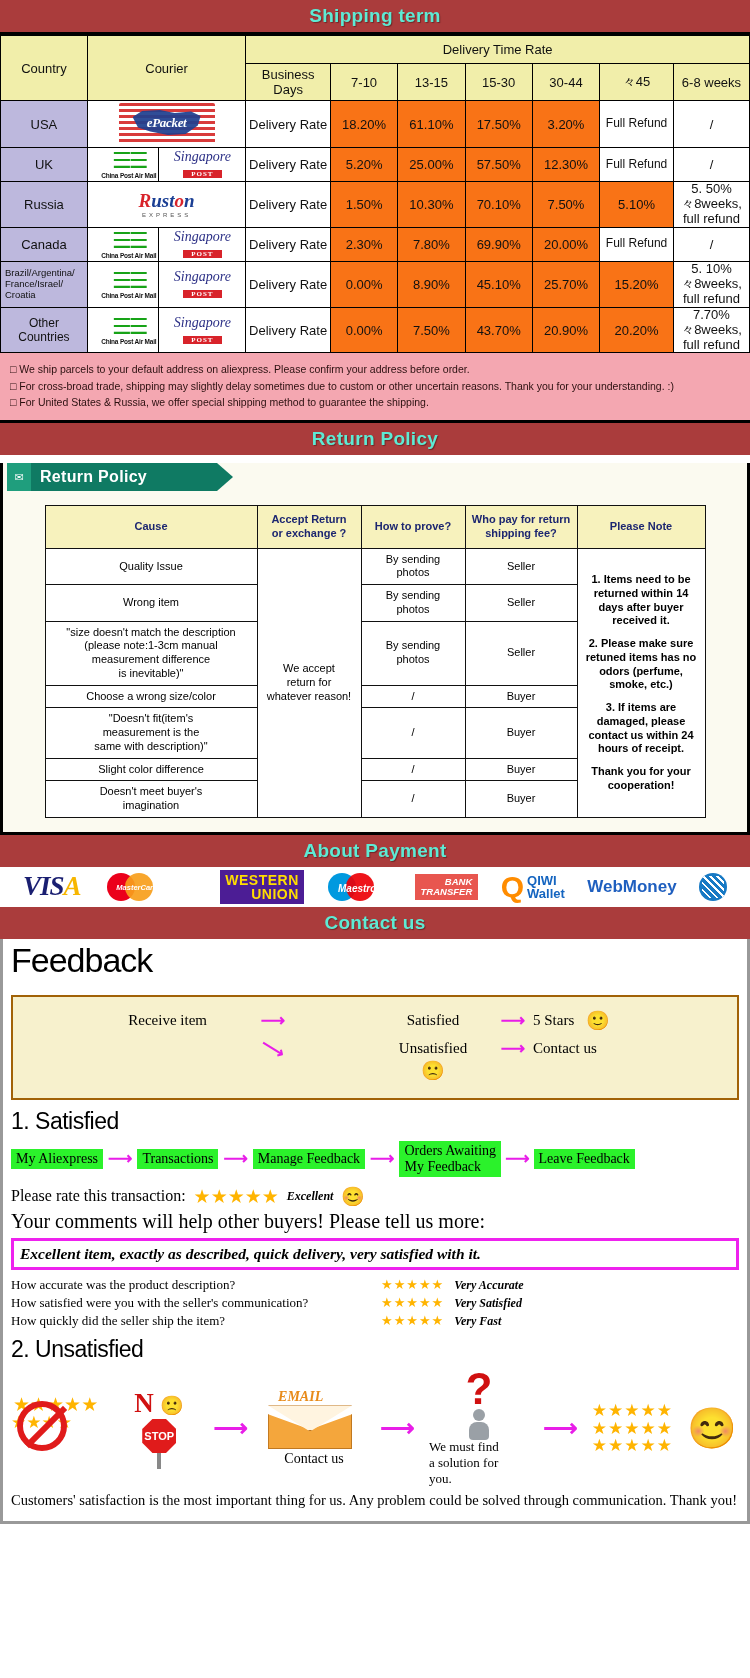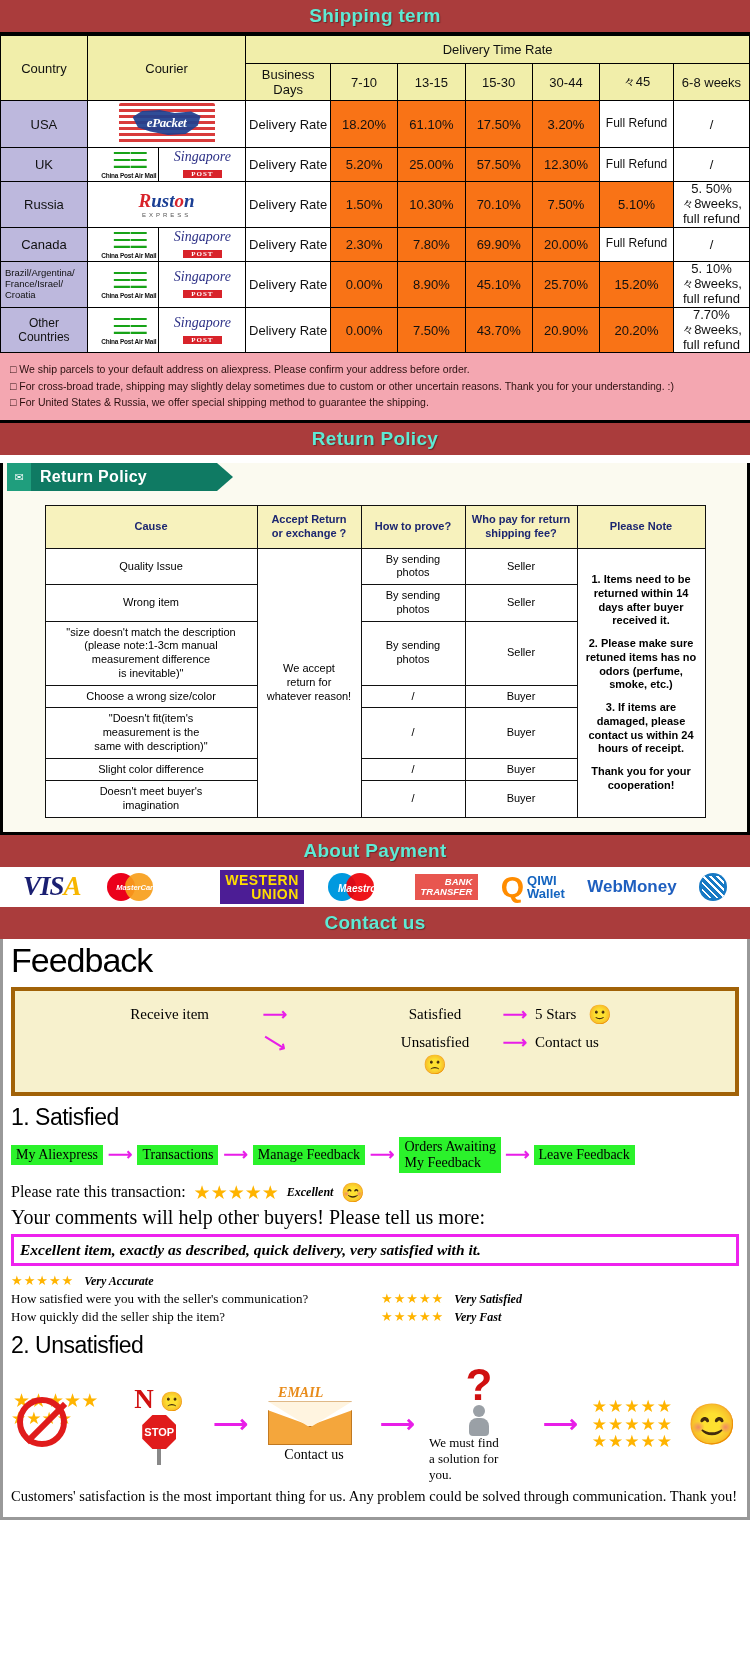--- a/index.html
+++ b/index.html
@@ -158,21 +158,21 @@
   .wm { color: #1f5fbf; font-weight: bold; font-size: 17px; }
   .wmglobe { width: 28px; height: 28px; border-radius: 50%; background: #1779c4;
              position: relative; overflow: hidden; }
   .wmglobe::after { content: ""; position: absolute; inset: 3px;
              background: repeating-linear-gradient(45deg, #fff 0 2px, transparent 2px 5px); }
 
   
   .fb { border: 3px solid #999; border-top: none; background: #fff; padding: 4px 8px 10px 8px; }
   .fb h1 { font-size: 34px; font-weight: normal; letter-spacing: -1px; line-height: 1.05; }
   .fb-flow {
-    background: #f7f1cd; border: 4px solid #a16207; margin: 8px 0 8px 0;
+    background: #f7f1cd; border: 2px solid #a16207; margin: 16px 0 8px 0;
     padding: 12px 0 16px 0; font-family: "Liberation Serif", serif; font-size: 15px;
   }
   .flow-grid { display: grid; grid-template-columns: 200px 120px 40px 120px 40px 120px; align-items: center; }
   .arr { color: #e81ee8; font-weight: bold; font-size: 17px; text-align: center; }
   .arr-d { color: #e81ee8; font-weight: bold; font-size: 17px; text-align: center; transform: rotate(32deg); }
   .emo { font-size: 19px; }
   .fb h2 { font-size: 23px; font-weight: normal; margin: 6px 0 6px 0; letter-spacing: -.5px; }
   .steps { display: flex; align-items: center; gap: 0; font-family: "Liberation Serif", serif; flex-wrap: nowrap; }
   .step { background: #2bf22b; font-size: 14px; padding: 2px 5px; line-height: 1.15; white-space: pre-line; }
   .rate-line { font-family: "Liberation Serif", serif; font-size: 16px; display: flex;
@@ -571,20 +571,21 @@
     <span class="stars">★★★★★</span>
     <span class="exc">Excellent</span>
     <span class="emo">😊</span>
   </div>
 
   <div class="cmt-line">Your comments will help other buyers! Please tell us more:</div>
   <div class="cmt-box">Excellent item, exactly as described, quick delivery, very satisfied with it.</div>
 
   <div class="det">
     <div class="det-row">
+      <span class="q">How accurate was the product description?</span>
       <span class="s">★★★★★</span>
       <span class="v">Very Accurate</span>
     </div>
     <div class="det-row">
       <span class="q">How satisfied were you with the seller's communication?</span>
       <span class="s">★★★★★</span>
       <span class="v">Very Satisfied</span>
     </div>
     <div class="det-row">
       <span class="q">How quickly did the seller ship the item?</span>

